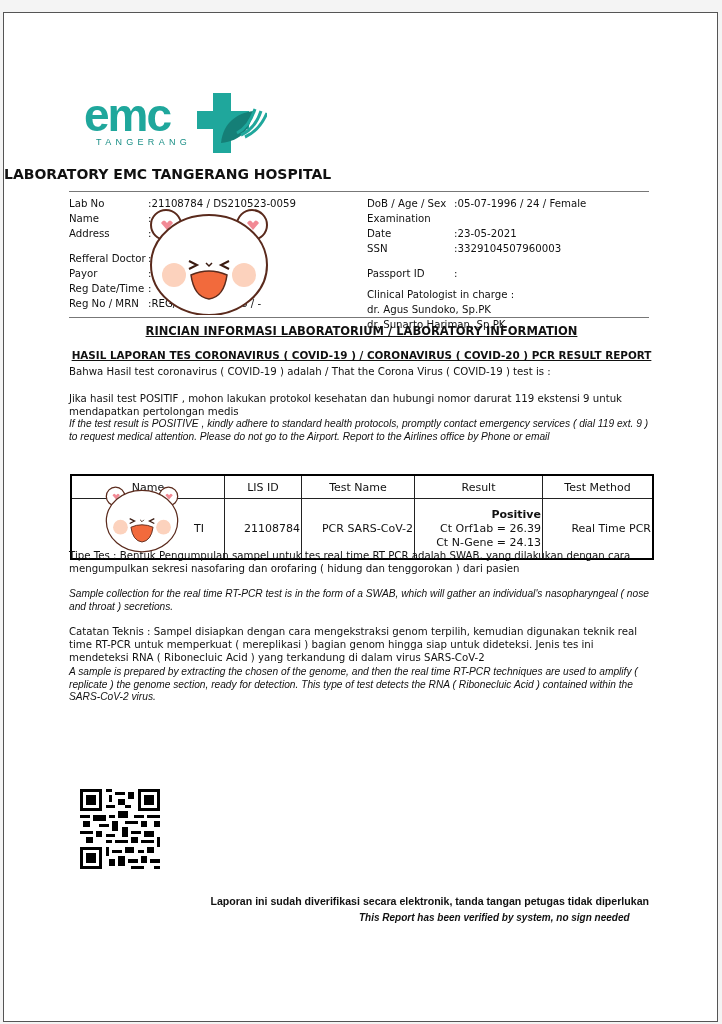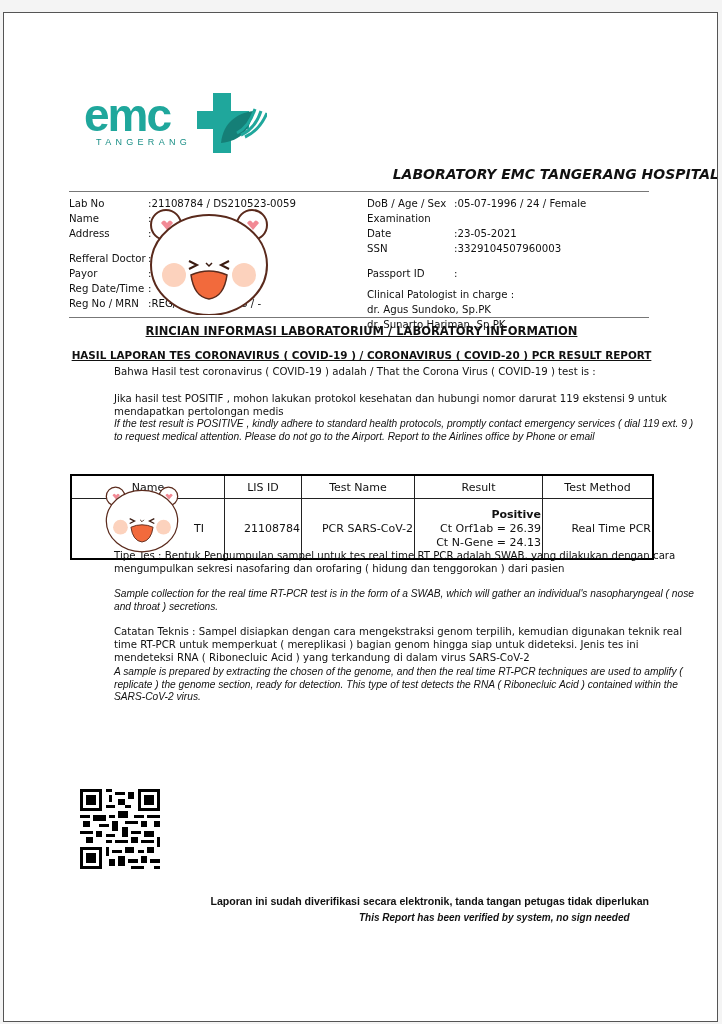--- a/index.html
+++ b/index.html
@@ -8,26 +8,26 @@
       font-family: "DejaVu Sans", sans-serif; color: #111;
     }
     .page {
       position: absolute; left: 3px; top: 12px; width: 715px; height: 1010px;
       background: #fff; border: 1px solid #555; box-sizing: border-box; overflow: hidden;
     }
     .abs { position: absolute; }
     .logo-text { left: 80px; top: 82px; font-family: "Liberation Sans", sans-serif; font-weight: bold; font-size: 46px; color: #1fa79c; letter-spacing: -2px; line-height: 40px; }
     .logo-sub { left: 92px; top: 124px; font-family: "Liberation Sans", sans-serif; font-size: 9px; letter-spacing: 4.3px; color: #1a8f86; }
     .logo-mark { left: 193px; top: 80px; width: 70px; height: 60px; }
-    .title { left: 0; width: 715px; top: 153px; text-align: right; font-weight: bold; font-size: 14px; font-style: italic; }
+    .title { left: 0; width: 715px; top: 153px; text-align: left; font-weight: bold; font-size: 14px; }
     .hr { height: 1px; background: #777; left: 65px; width: 580px; }
     .info { font-size: 10.2px; line-height: 15px; }
     .info .lbl { display: inline-block; }
     .section-title { left: 0; width: 715px; text-align: center; font-weight: bold; text-decoration: underline; }
-    .para { left: 65px; width: 585px; font-size: 10.2px; line-height: 13px; margin-left: 45px; }
+    .para { left: 65px; width: 585px; font-size: 10.2px; line-height: 13px; }
     .ital { font-family: "Liberation Sans", sans-serif; font-style: italic; font-size: 10.2px; line-height: 12.5px; }
     table.res { position: absolute; left: 66px; top: 461px; width: 584px; border-collapse: collapse; border: 2px solid #000; font-size: 11px; }
     table.res th, table.res td { border: 1px solid #222; text-align: center; font-weight: normal; }
     table.res th { height: 20px; }
     table.res td { height: 57px; text-align: right; }
     .sticker { width: 130px; height: 110px; }
     .footer-bold { right: 68px; top: 882px; font-family: "Liberation Sans", sans-serif; font-weight: bold; font-size: 10.6px; white-space: nowrap; }
     .footer-it { right: 68px; top: 899px; font-family: "Liberation Sans", sans-serif; font-weight: bold; font-style: italic; font-size: 10px; white-space: nowrap; width: 290px; overflow: hidden; text-align: left; }
   </style>
 </head>

